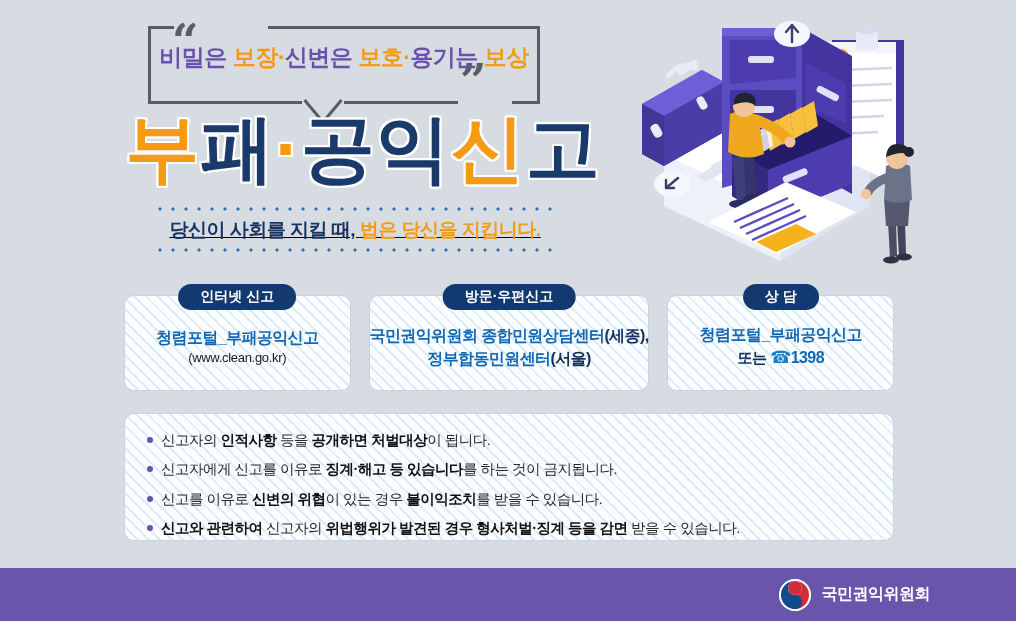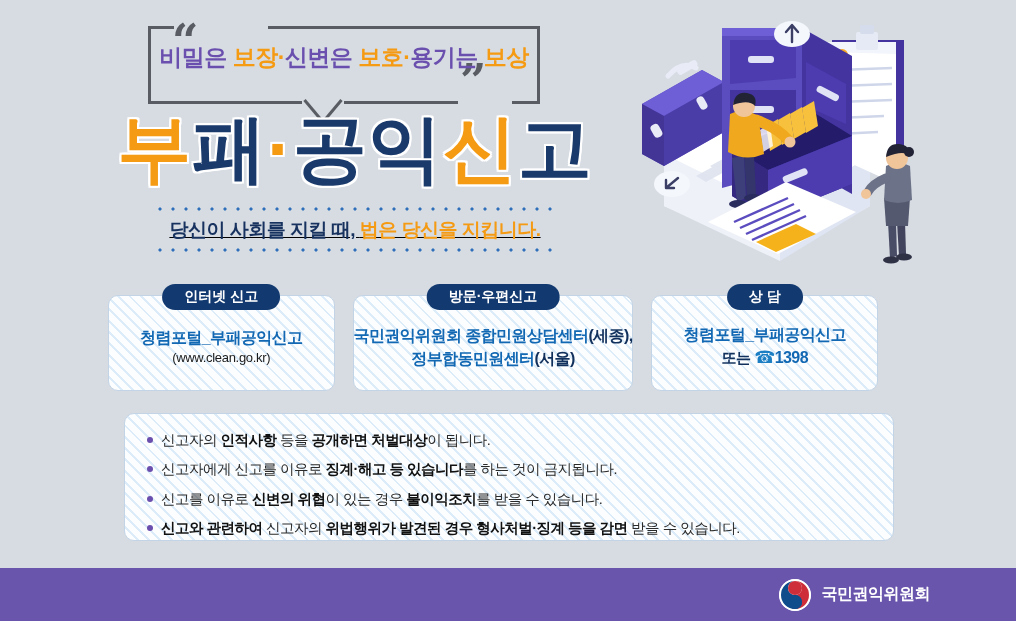--- a/index.html
+++ b/index.html
@@ -86,21 +86,21 @@
     font-weight: 700;
     letter-spacing: -0.5px;
     white-space: nowrap;
   }
   .qt-p { color: #6a4fae; }
   .qt-o { color: #f59a13; }
 
   
   .main-title {
     position: absolute;
-    left: 100px;
+    left: 108px;
     top: 112px;
     width: 510px;
     text-align: center;
     font-size: 74px;
     font-weight: 700;
     letter-spacing: 1px;
     line-height: 1;
     white-space: nowrap;
     text-shadow:
       -2px -2px 0 #ffffff,  2px -2px 0 #ffffff,
@@ -133,21 +133,21 @@
     padding: 6px 0 5px;
     white-space: nowrap;
     text-decoration: underline;
   }
   .st-n { color: #17325f; }
   .st-o { color: #f59a13; }
 
   
   .cards {
     position: absolute;
-    left: 108px;
+    left: 124px;
     top: 295px;
     width: 770px;
     height: 96px;
     display: flex;
     gap: 18px;
   }
   .card {
     position: relative;
     flex: 1 1 0;
     border-radius: 10px;

